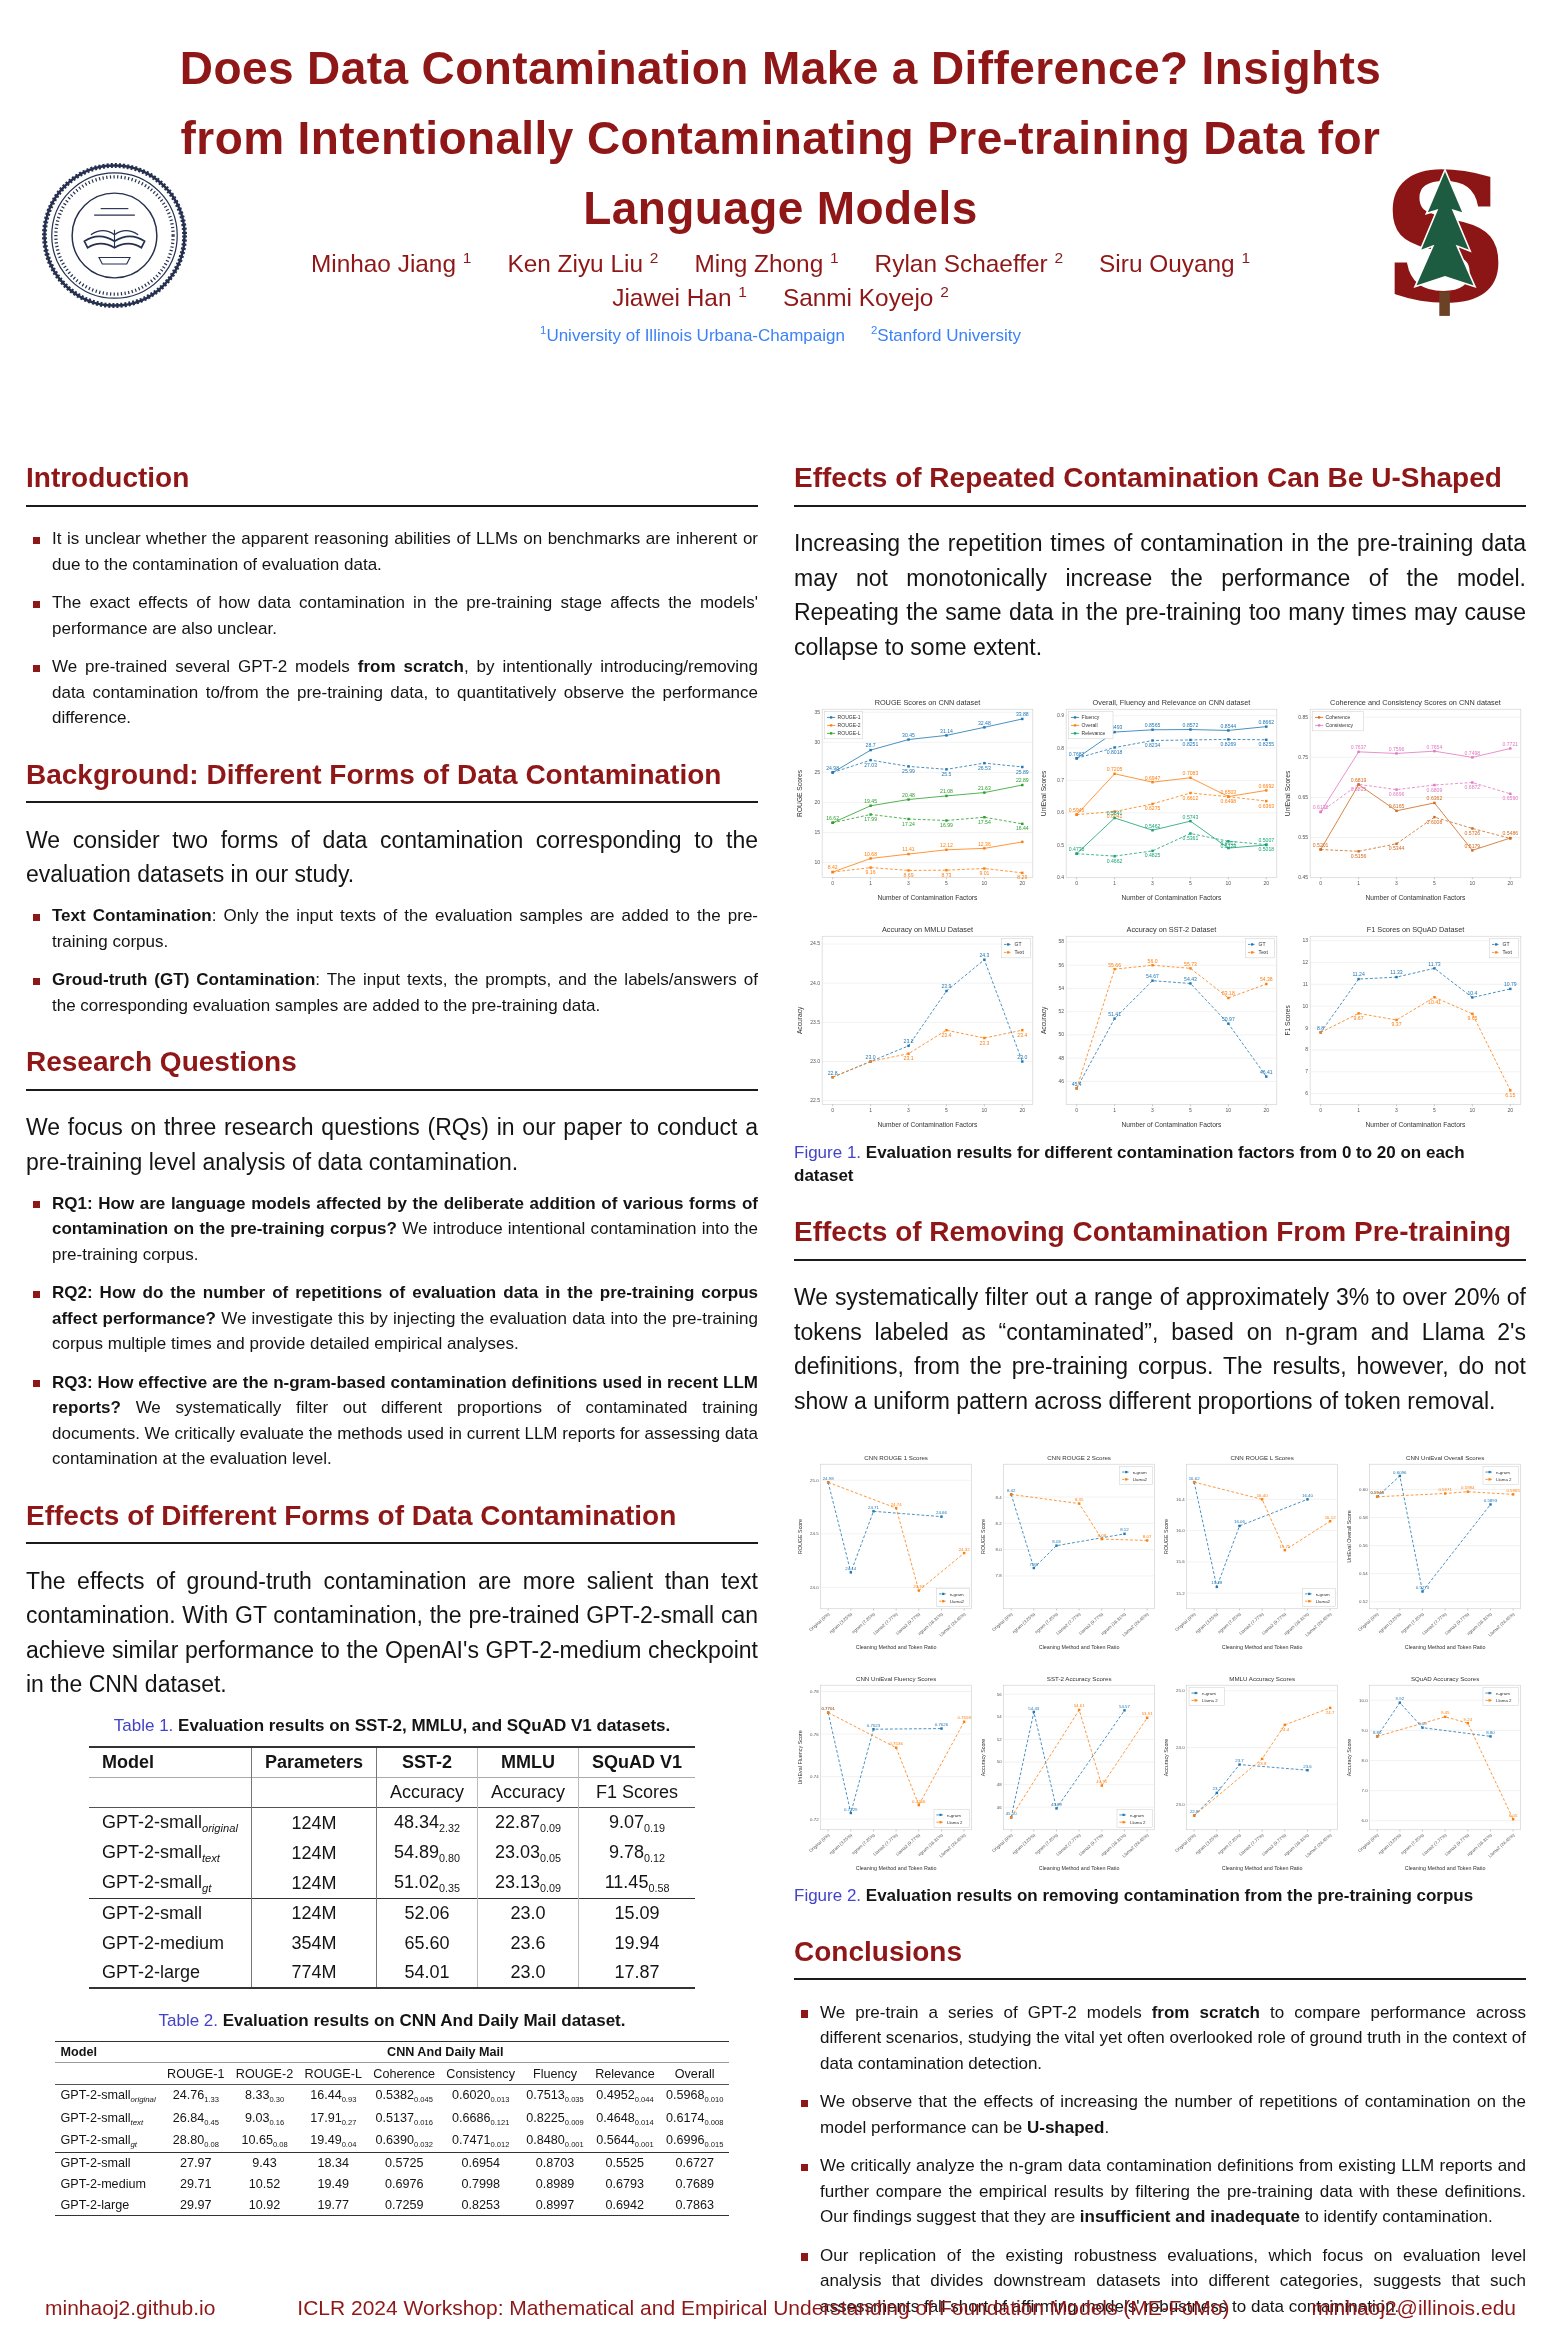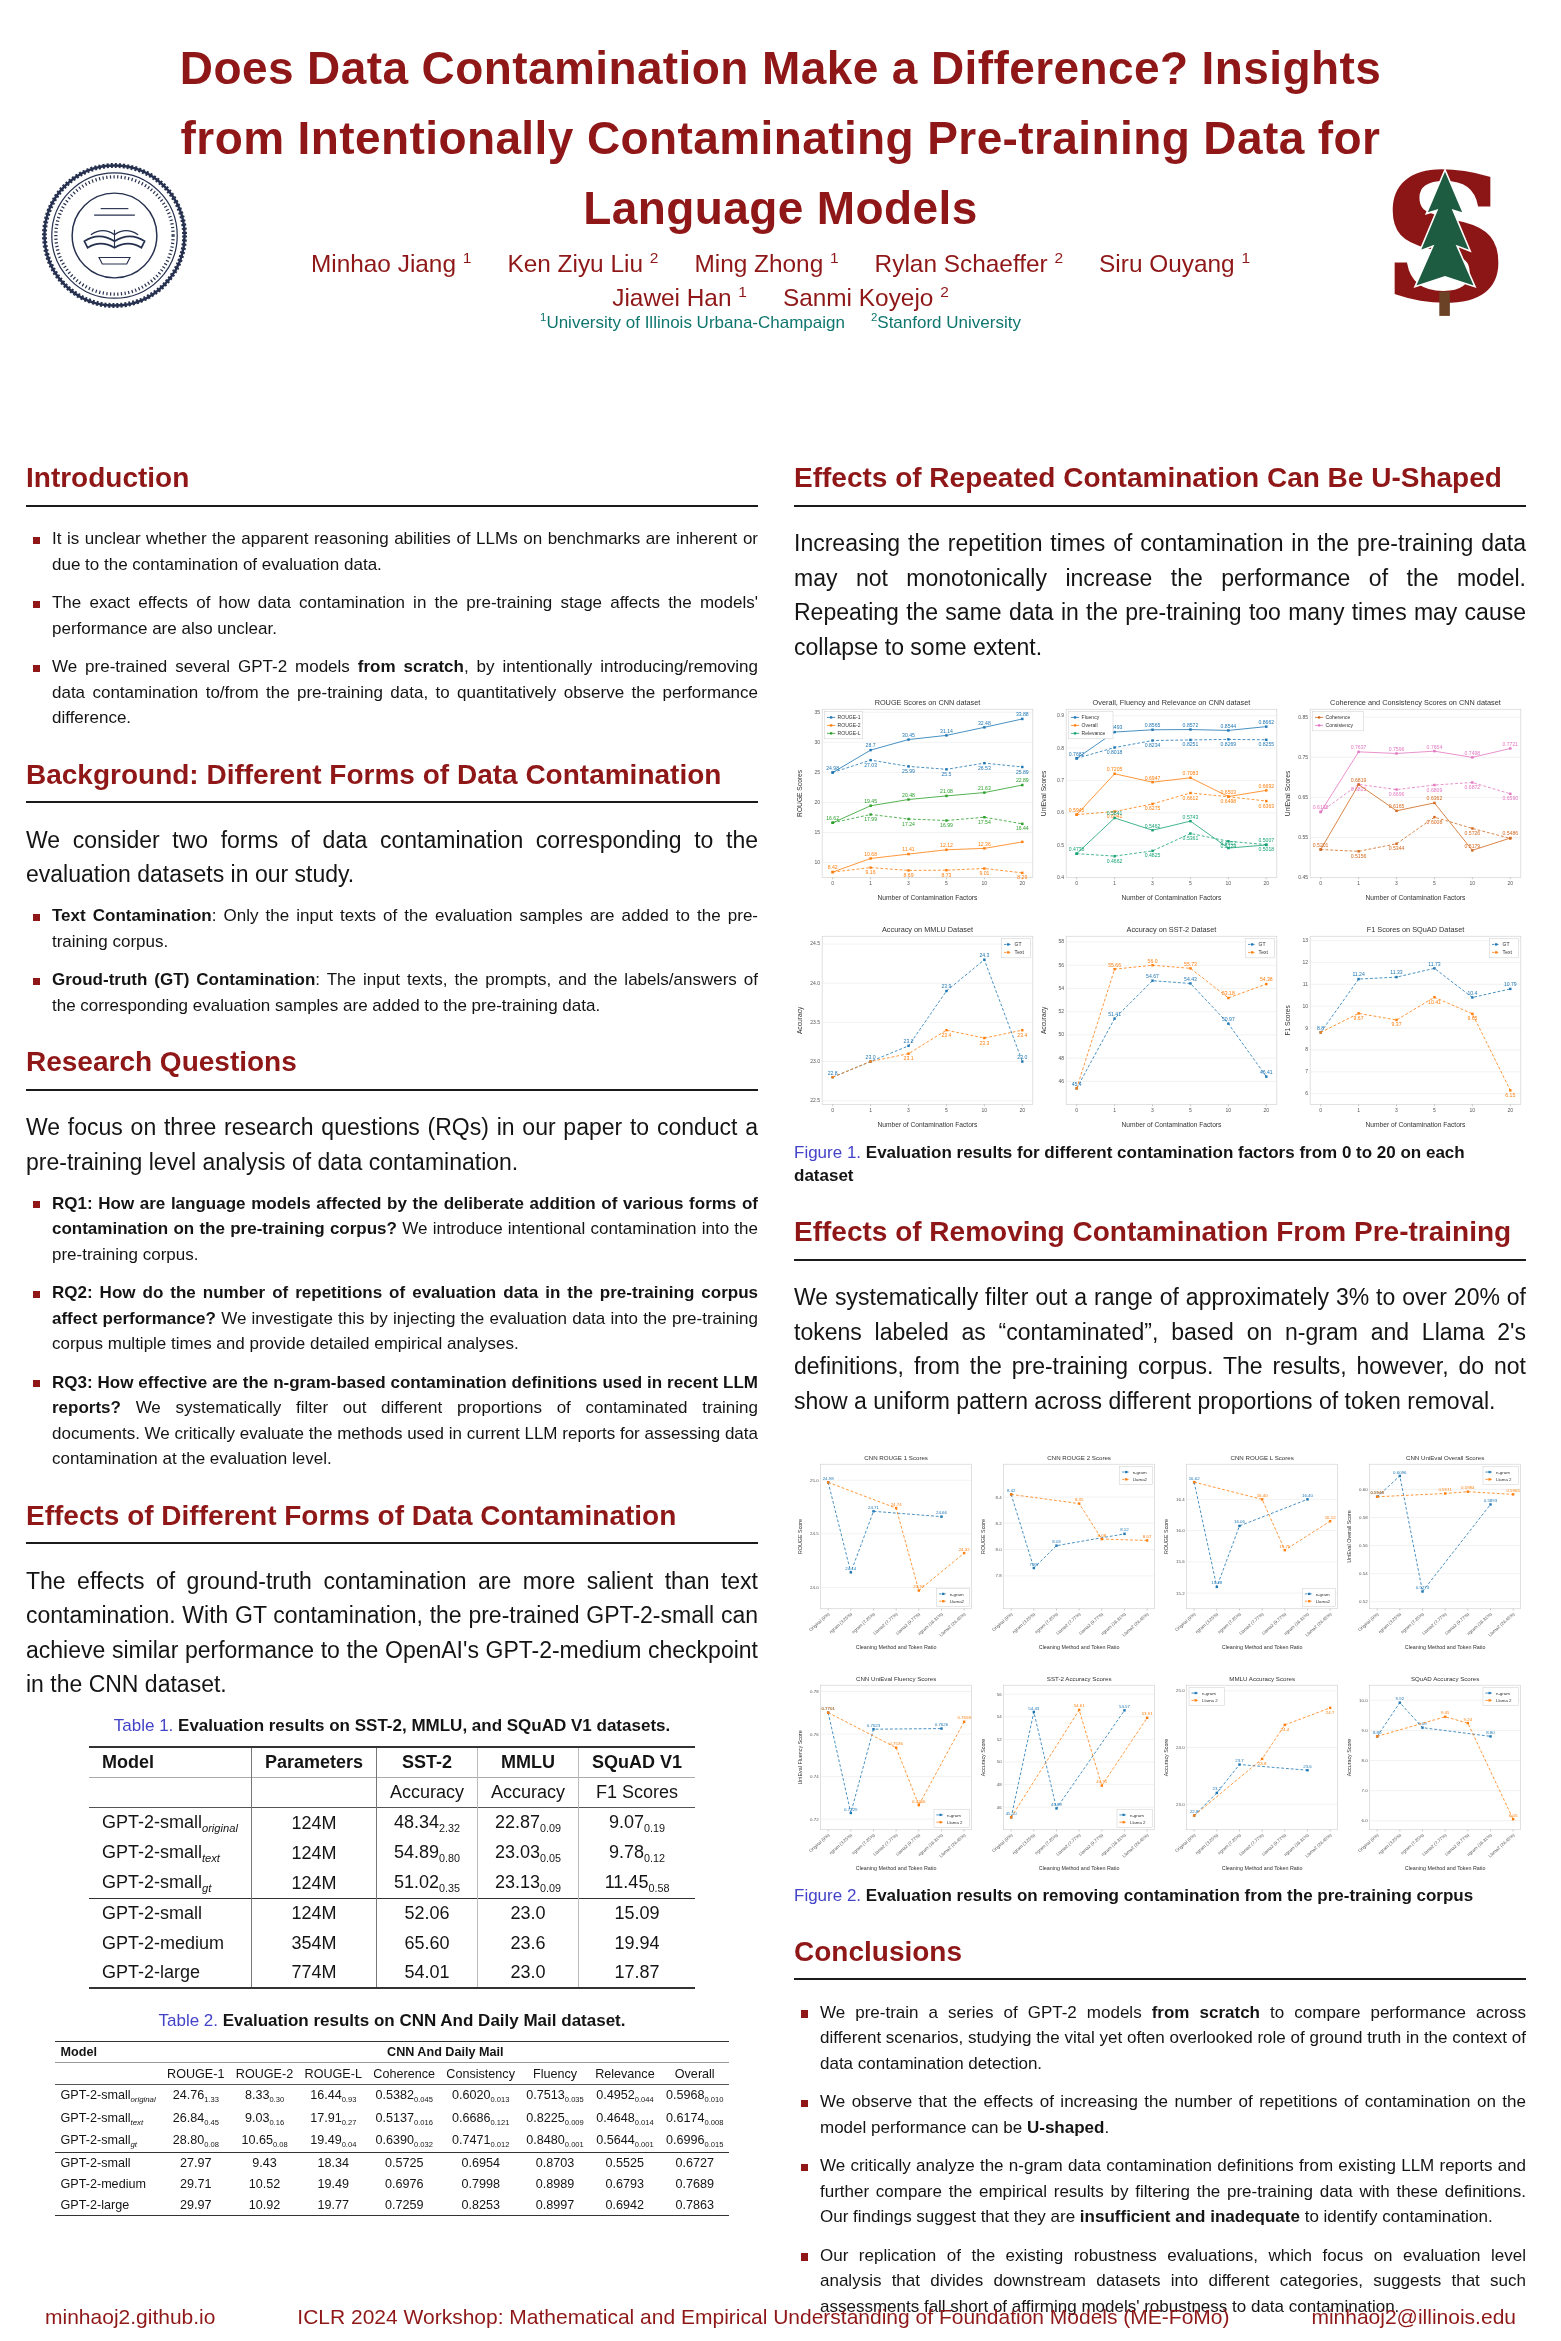--- a/index.html
+++ b/index.html
@@ -6,21 +6,21 @@
   body{width:1561px;height:2342px;background:#ffffff;font-family:"Liberation Sans",sans-serif;color:#141414;position:relative;overflow:hidden;}
   
   .header{position:relative;height:423px;}
   .uiuc-seal{position:absolute;left:42px;top:163px;}
   .stanford-logo{position:absolute;right:47px;top:163px;}
   .title-wrap{padding-top:34px;text-align:center;}
   .title-line{font-size:46px;font-weight:700;color:#8f1717;line-height:1.52;letter-spacing:0.4px;}
   .authors-line{margin-top:4.9px;text-align:center;color:#8f1717;font-size:24.4px;}
   .authors-line .author{margin:0 18px;white-space:nowrap;}
   .authors-line sup{font-size:15.5px;}
-  .affil-line{text-align:center;color:#0f766e;font-size:17px;}
+  .affil-line{margin-top:13px;text-align:center;color:#3b82f6;font-size:17px;}
   .affil-line .affil{margin:0 13px;}
   .affil-line sup{font-size:11.4px;}
   
   .cols{display:flex;gap:36px;padding:0 26px;margin-top:18px;}
   .col{width:732px;}
   .section{margin-bottom:28px;}
   .section-title{font-size:28px;font-weight:700;color:#8f1717;text-align:left;margin:21px 0 0 0;}
   .rule{border:none;border-top:2px solid #1b1b1b;margin:10.6px 0 19.5px 0;}
   .body-text{font-size:23px;line-height:1.5;text-align:justify;margin:0 0 11.4px 0;}
   .bullets{margin-top:4.9px;}
@@ -55,21 +55,21 @@
   .msub{font-size:0.62em;font-style:italic;vertical-align:-0.35em;}
   
   .fig-grid{display:grid;margin:3.3px 0 0 0;}
   .fig-grid.c3{grid-template-columns:repeat(3,1fr);}
   .fig-grid.c4{grid-template-columns:repeat(4,1fr);}
   .chart-cell{display:flex;justify-content:center;margin-top:22px;}
   
   .qr-row{display:flex;justify-content:center;gap:130px;margin:36px 0 4.9px 0;}
   .qr-box{background:#fff;padding:3.3px;}
   
-  .footer{position:absolute;bottom:13px;left:0;width:1561px;display:flex;justify-content:space-between;align-items:center;padding:0 45px;box-sizing:border-box;color:#8f1717;font-size:21px;}
+  .footer{position:absolute;bottom:22px;left:0;width:1561px;display:flex;justify-content:space-between;align-items:center;padding:0 45px;box-sizing:border-box;color:#8f1717;font-size:21px;}
   .footer .center{flex:1;text-align:center;padding:0 24.4px;}
 </style>
 </head>
 <body>
 
 <div class="header">
   <div class="uiuc-seal">
     <svg width="145" height="145" viewBox="0 0 178 178">
       <circle cx="89" cy="89" r="86" fill="#ffffff" stroke="#26304f" stroke-width="3"></circle>
       <circle cx="89" cy="89" r="86" fill="none" stroke="#26304f" stroke-width="6" stroke-dasharray="2.5,2.5"></circle>

